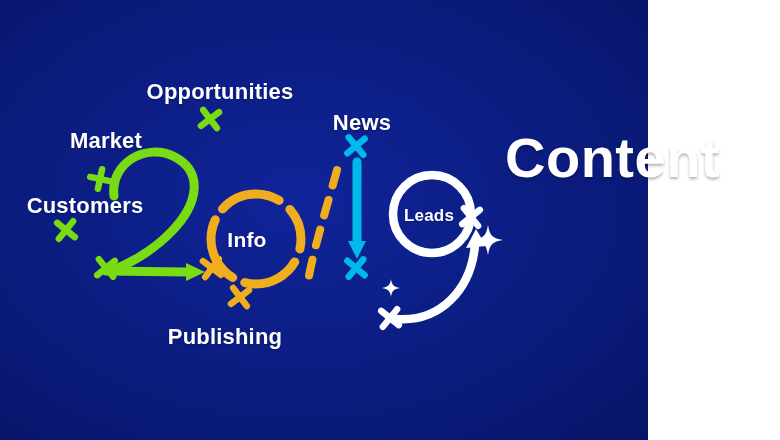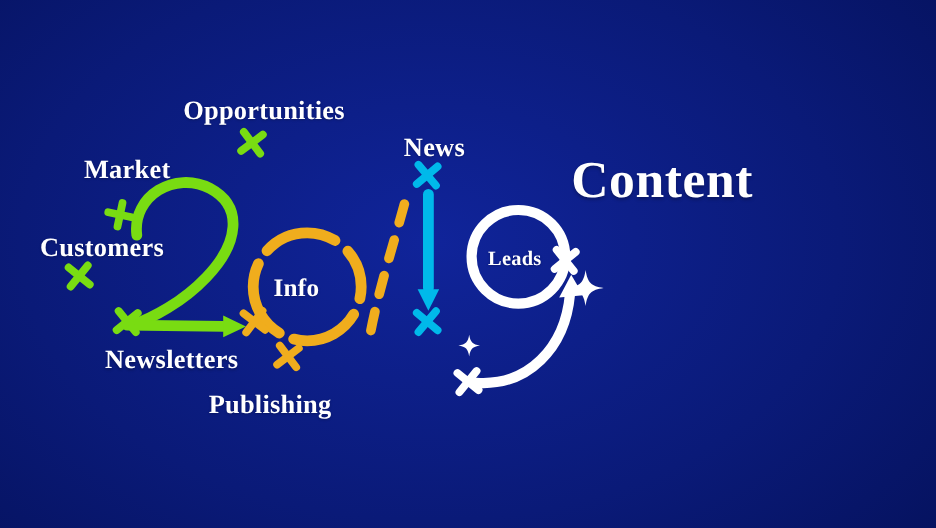--- a/index.html
+++ b/index.html
@@ -1,45 +1,45 @@
 <!DOCTYPE html>
 <html style="--bg-center: #10249a; --bg-edge: #041058; --green: #79dc12; --yellow: #f0ad1d; --cyan: #00b9ea; --white: #ffffff;"><head>
 <meta charset="utf-8">
 <style>
   * { margin: 0; padding: 0; box-sizing: border-box; }
   html, body { width: 780px; height: 440px; overflow: hidden; }
   .canvas {
     position: relative;
-    width: 780px;
+    width: 648px;
     height: 440px;
-    font-family: Liberation Serif, serif;
+    font-family: Liberation Sans, sans-serif;
     background: radial-gradient(ellipse 620px 420px at 46% 46%,
                 var(--bg-center, #10249a) 0%,
                 #0a1a78 55%,
                 var(--bg-edge, #041058) 100%);
   }
   svg.art { position: absolute; inset: 0; }
   .label {
     position: absolute;
     transform: translate(-50%, -50%);
     color: #ffffff;
     font-weight: bold;
     font-size: 22px;
     white-space: nowrap;
     letter-spacing: 0.2px;
     text-shadow: 0 1px 2px rgba(0,0,0,0.25);
   }
   .title {
     position: absolute;
-    left: 476px;
+    left: 505px;
     top: 128px;
     color: #ffffff;
     font-weight: bold;
     line-height: 1.06;
-    font-size: 43px;
+    font-size: 56px;
     letter-spacing: 0.5px;
     text-shadow: 0 2px 3px rgba(0,0,0,0.3);
   }
   .xline { stroke-width: 6.5; stroke-linecap: round; fill: none; }
   .digit { fill: none; stroke-linecap: round; stroke-linejoin: round; }
 </style>
 </head>
 <body>
 
 <div class="canvas">
@@ -113,21 +113,20 @@
     </g>
     <g class="xline" stroke="#ffffff" transform="translate(390,318) rotate(-6)">
       <line x1="-8" y1="-8" x2="8" y2="8"></line>
         <line x1="-8" y1="8" x2="8" y2="-8"></line>
     </g>
   </svg>
 
   <div class="label" style="left:220px; top:92px;">Opportunities</div>
   <div class="label" style="left:106px; top:141px;">Market</div>
   <div class="label" style="left:85px;  top:206px;">Customers</div>
-  <div class="label" style="left:143px; top:300px;">Newsletters</div>
   <div class="label" style="left:247px; top:240px; font-size:21px;">Info</div>
   <div class="label" style="left:225px; top:337px;">Publishing</div>
   <div class="label" style="left:362px; top:123px;">News</div>
   <div class="label" style="left:429px; top:216px; font-size:17px;">Leads</div>
 
   <div class="title">
     <div>Content</div>
   </div>
 
 </div>

